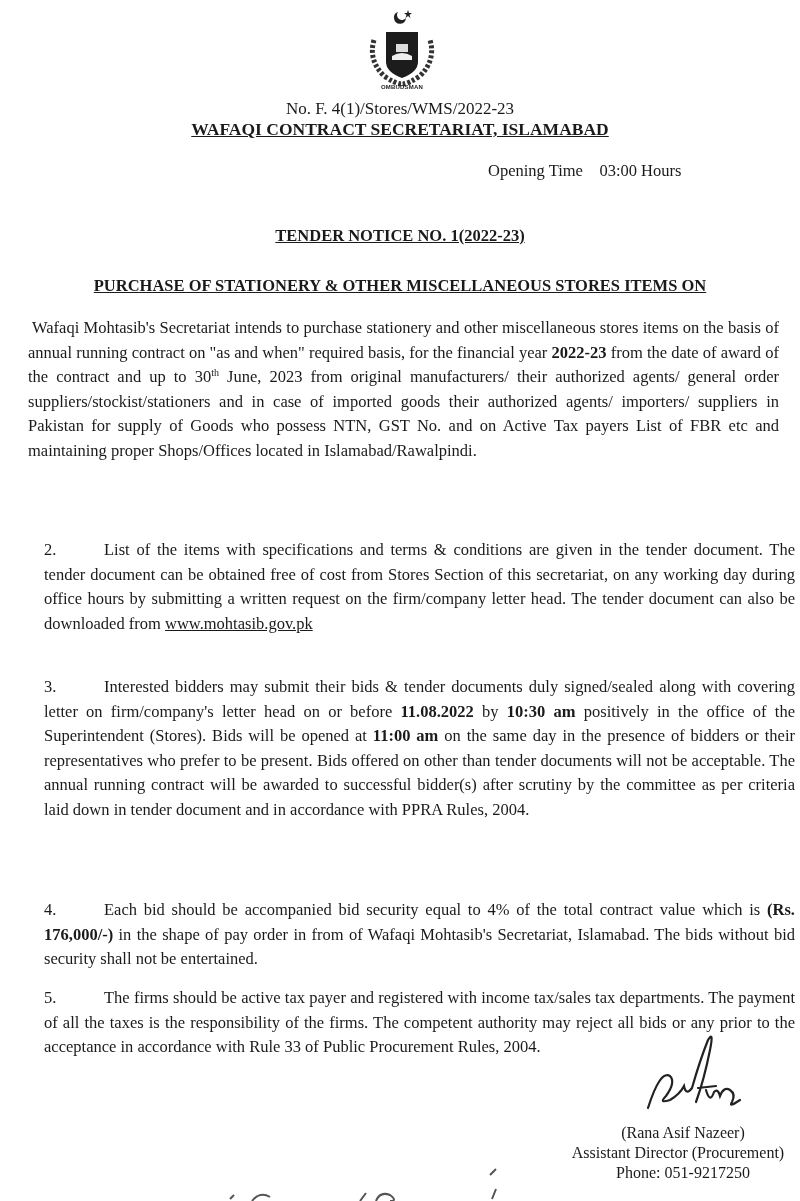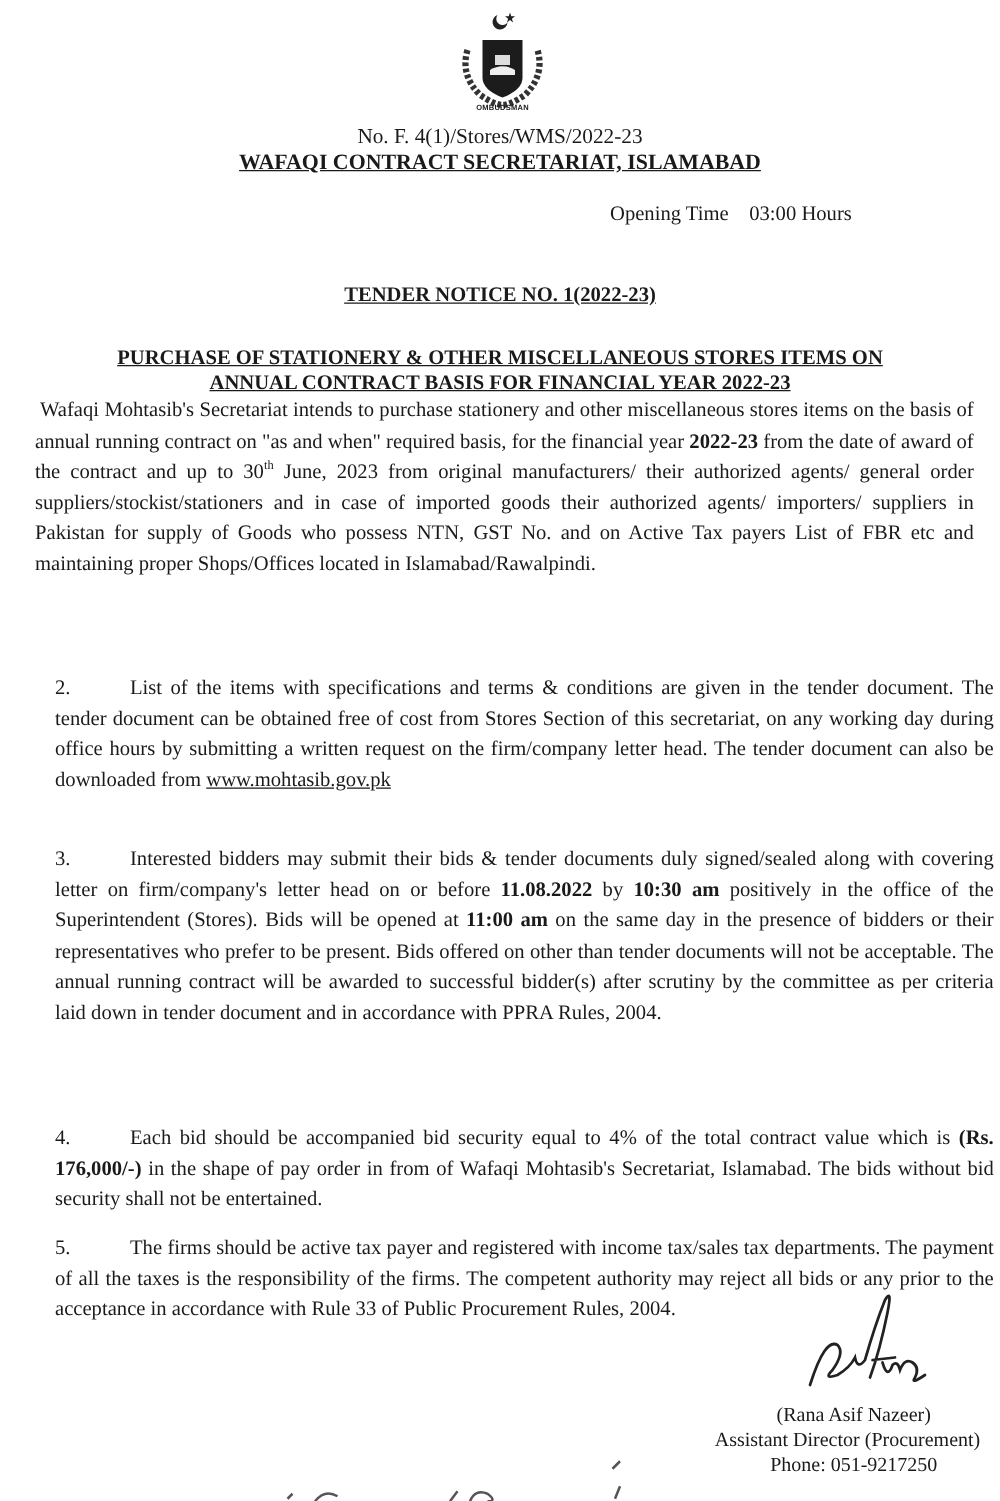--- a/index.html
+++ b/index.html
@@ -59,21 +59,20 @@
   <div class="ref-no">No. F. 4(1)/Stores/WMS/2022-23</div>
   <div class="org">WAFAQI CONTRACT SECRETARIAT, ISLAMABAD</div>
 
   <div class="meta meta-right">
     <div style="white-space:pre">Opening Time    03:00 Hours</div>
   </div>
 
   <div class="notice-no">TENDER NOTICE NO. 1(2022-23)</div>
   <div class="subject">
     <div>PURCHASE OF STATIONERY &amp; OTHER MISCELLANEOUS STORES ITEMS ON</div>
-    <div>ANNUAL CONTRACT BASIS FOR FINANCIAL YEAR 2022-23</div>
   </div>
 
   <div class="para p1" style="left: 28px; width: 751px; text-indent: 60px;">
     <span class="indent" style="width:0"></span><span style="margin-left:-56px"></span><span>Wafaqi Mohtasib's Secretariat intends to purchase stationery and other miscellaneous stores items on the basis of annual running contract on "as and when" required basis, for the financial year </span><span class="bold">2022-23</span><span> from the date of award of the contract and up to 30</span><span class="sup">th</span><span> June, 2023 from original manufacturers/ their authorized agents/ general order suppliers/stockist/stationers and in case of imported goods their authorized agents/ importers/ suppliers in Pakistan for supply of Goods who possess NTN, GST No. and on Active Tax payers List of FBR etc and maintaining proper Shops/Offices located in Islamabad/Rawalpindi.</span>
   </div>
 
   <div class="para p2">
     <span class="num">2.</span><span>List of the items with specifications and terms &amp; conditions are given in the tender document. The tender document can be obtained free of cost from Stores Section of this secretariat, on any working day during office hours by submitting a written request on the firm/company letter head. The tender document can also be downloaded from </span><span class="link">www.mohtasib.gov.pk</span>
   </div>
 

